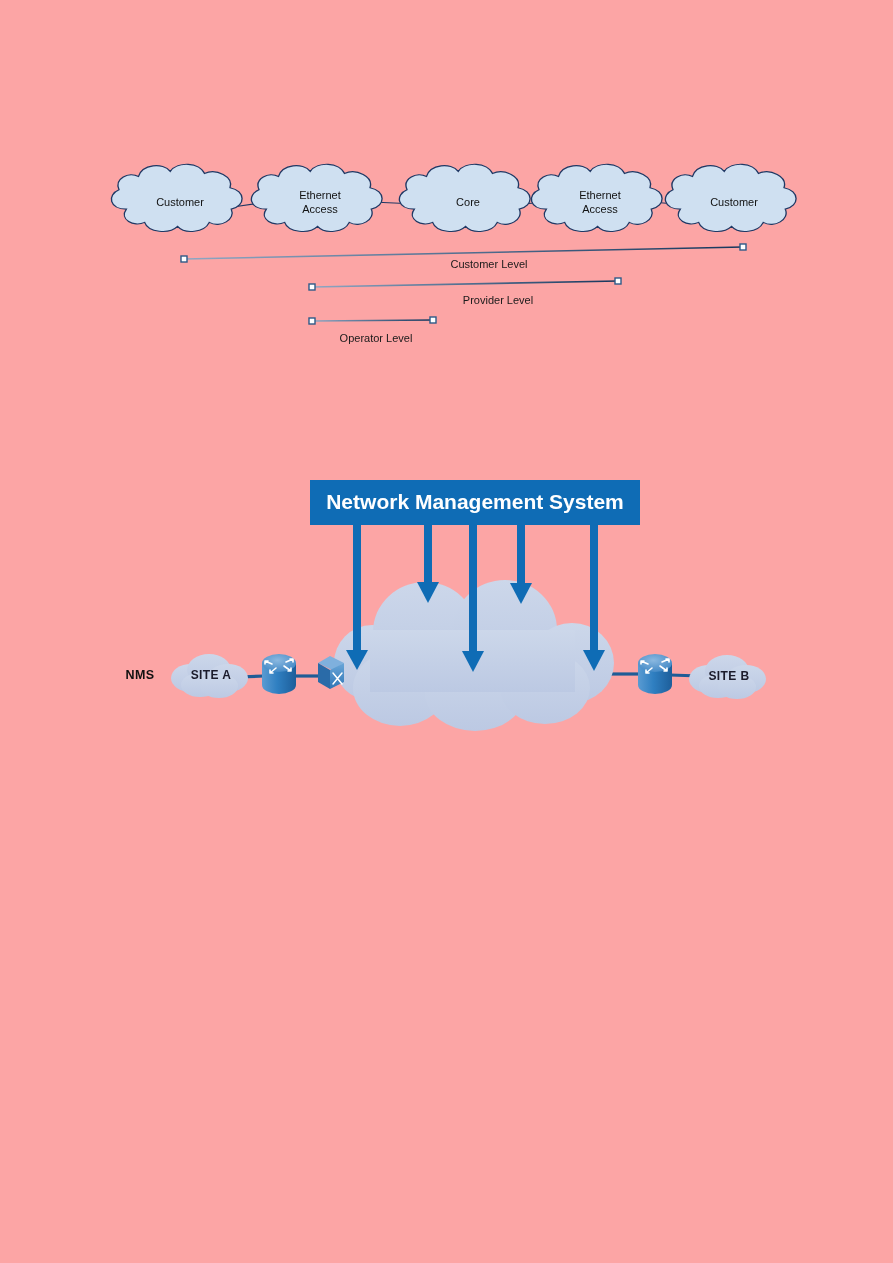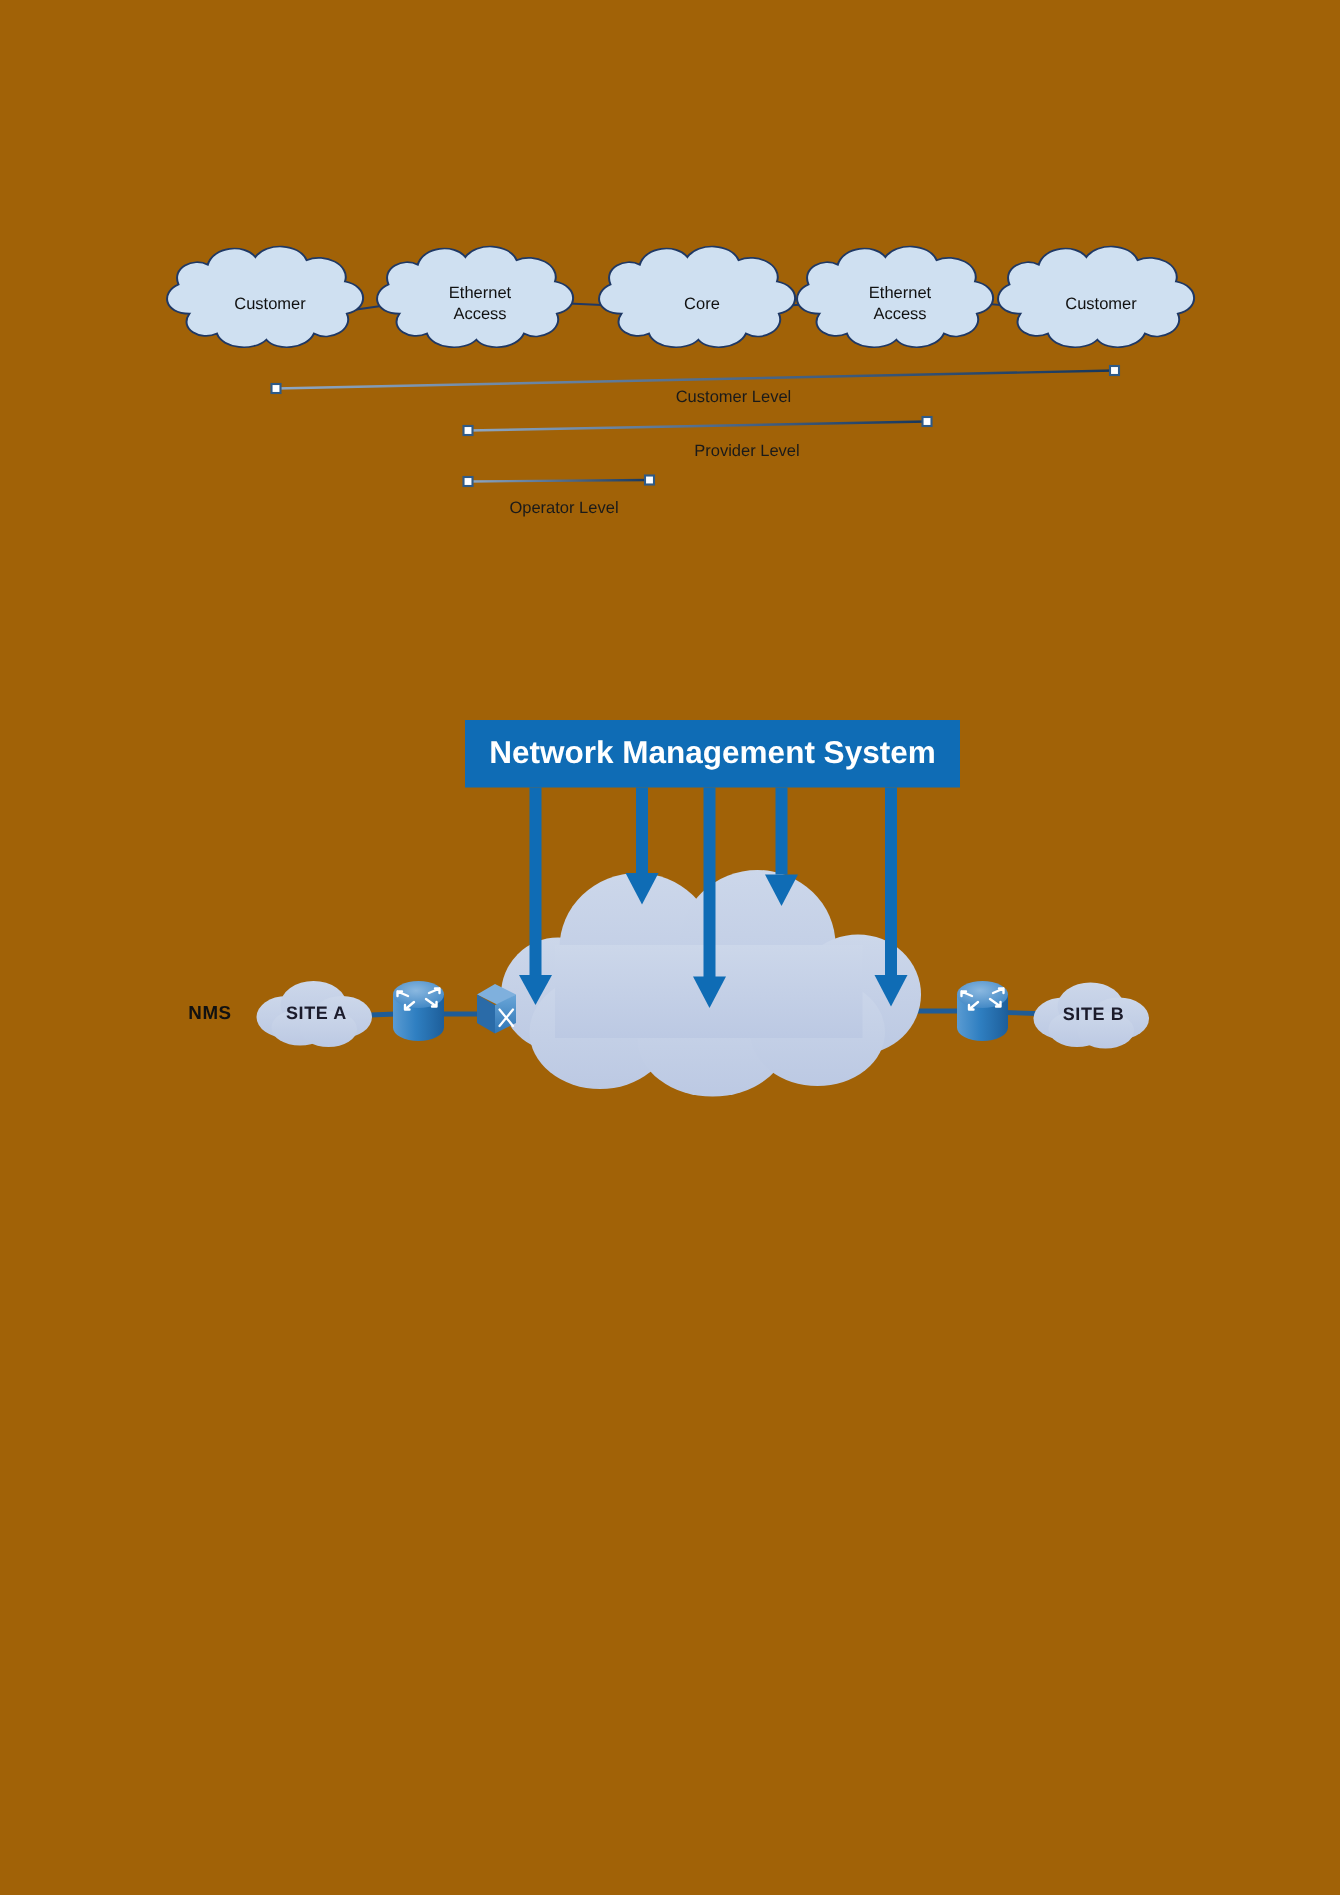--- a/index.html
+++ b/index.html
@@ -12,21 +12,21 @@
     height: 1263px;
     position: relative;
     font-family: "Liberation Sans", sans-serif;
     overflow: hidden;
   }
   .page {
     position: absolute;
     left: 0; top: 0;
     width: 893px;
     height: 1263px;
-    background: #a16207;
+    background: #fca5a5;
   }
   .fig {
     position: absolute;
     left: 0;
   }
   #figure-1 { top: 150px; width: 893px; height: 220px; }
   #figure-2 { top: 460px; width: 893px; height: 330px; }
   svg { display: block; overflow: visible; }
   .cloud-label {
     font-family: "Liberation Sans", sans-serif;

